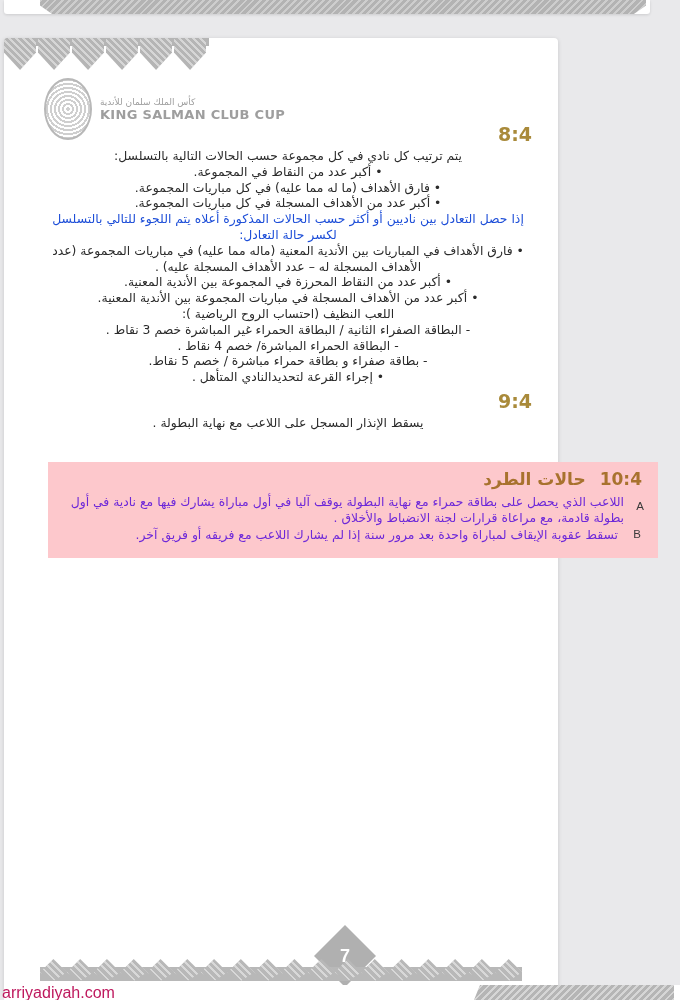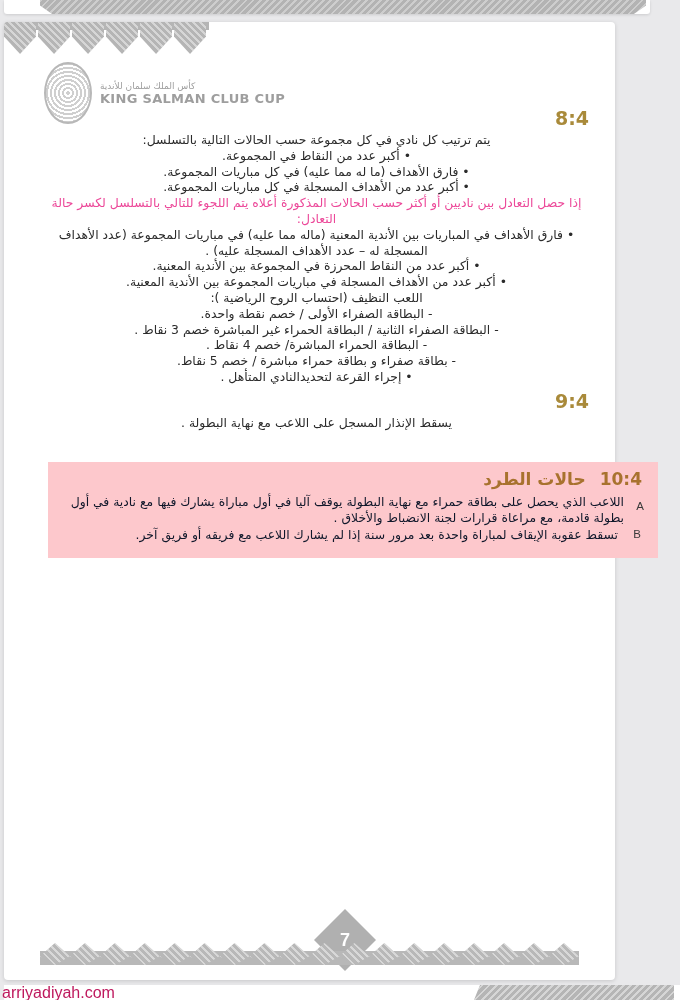--- a/index.html
+++ b/index.html
@@ -12,21 +12,21 @@
   }
   .prev-page .band {
     position: absolute; left: 36px; right: 4px; top: 0; height: 14px;
     background:
       repeating-linear-gradient(135deg, rgba(255,255,255,0.35) 0 2px, transparent 2px 5px),
       #b3b3b3;
     clip-path: polygon(0 0,100% 0,100% 40%,98% 100%,2% 100%,0 40%);
   }
 
   .page {
-    position: absolute; left: 4px; top: 22px; width: 611px; height: 958px;
+    position: absolute; left: 4px; top: 38px; width: 554px; height: 958px;
     background: #ffffff; border-radius: 4px;
     box-shadow: 0 1px 4px rgba(0,0,0,0.15);
     overflow: hidden;
   }
   .top-ornament {
     position: absolute; left: 0; top: 0; width: 205px; height: 30px;
     display: flex;
   }
   .diamond {
     width: 32px; height: 32px; flex: 0 0 auto; margin-right: 2px;
@@ -55,36 +55,36 @@
   .content {
     position: absolute; right: 26px; left: 40px; top: 82px;
     direction: rtl; text-align: right; color: #2b2b2b;
   }
   .sec-title {
     display: flex; align-items: baseline; gap: 14px;
     color: #a98a3a; font-weight: bold; font-size: 19px; line-height: 28px;
   }
   .sec-num { direction: ltr; }
   .p { font-size: 12.4px; line-height: 15.8px; text-align: center; }
-  .p.gold { color: #ec4899; }
+  .p.gold { color: #1d4ed8; }
   .p.bullet::before { content: "• "; }
   .p.dash::before { content: "- "; }
 
   .s8 { margin-top: 0; }
   .s9 { margin-top: 2px; }
 
   .red-box {
     position: absolute; left: 48px; width: 610px; top: 462px; height: 96px;
     background: #fdc8cc; direction: rtl; text-align: right;
     padding: 4px 12px 0 12px;
   }
   .red-box .sec-title { color: #a8722e; font-size: 17px; line-height: 26px; padding-right: 4px; }
   .red-item { display: flex; gap: 10px; margin-top: 2px; align-items: flex-start; }
   .red-item .letter { font-size: 11.5px; color: #3a3a3a; width: 18px; text-align: center; padding-top: 6px; font-family: "Liberation Sans", sans-serif; }
-  .red-item .txt { font-size: 12.4px; line-height: 15.5px; color: #0f172a; }
+  .red-item .txt { font-size: 12.4px; line-height: 15.5px; color: #6d28d9; }
 
   .page-num-wrap {
     position: absolute; left: 310px; top: 887px; width: 62px; height: 62px;
   }
   .page-num-diamond {
     position: absolute; left: 0; top: 0; width: 62px; height: 62px;
     background: #b0b0b0; clip-path: polygon(50% 0,100% 50%,50% 100%,0 50%);
   }
   .page-num {
     position: absolute; left: 0; top: 0; width: 62px; height: 62px;
@@ -151,21 +151,20 @@
     </div>
     <div class="p">يتم ترتيب كل نادي في كل مجموعة حسب الحالات التالية بالتسلسل:</div>
     <div class="p bullet">أكبر عدد من النقاط في المجموعة.</div>
     <div class="p bullet">فارق الأهداف (ما له مما عليه) في كل مباريات المجموعة.</div>
     <div class="p bullet">أكبر عدد من الأهداف المسجلة في كل مباريات المجموعة.</div>
     <div class="p gold">إذا حصل التعادل بين ناديين أو أكثر حسب الحالات المذكورة أعلاه يتم اللجوء للتالي بالتسلسل لكسر حالة التعادل:</div>
     <div class="p bullet">فارق الأهداف في المباريات بين الأندية المعنية (ماله مما عليه) في مباريات المجموعة (عدد الأهداف المسجلة له – عدد الأهداف المسجلة عليه) .</div>
     <div class="p bullet">أكبر عدد من النقاط المحرزة في المجموعة بين الأندية المعنية.</div>
     <div class="p bullet">أكبر عدد من الأهداف المسجلة في مباريات المجموعة بين الأندية المعنية.</div>
     <div class="p">اللعب النظيف (احتساب الروح الرياضية ):</div>
-    <div class="p dash">البطاقة الصفراء الأولى /  خصم نقطة واحدة.</div>
     <div class="p dash">البطاقة الصفراء الثانية / البطاقة الحمراء غير المباشرة خصم 3 نقاط .</div>
     <div class="p dash">البطاقة الحمراء المباشرة/  خصم 4 نقاط .</div>
     <div class="p dash">بطاقة صفراء و بطاقة حمراء مباشرة / خصم 5 نقاط.</div>
     <div class="p bullet">إجراء القرعة لتحديدالنادي المتأهل .</div>
 
     <div class="sec-title s9">
       <span class="sec-num">9:4</span>
     </div>
     <div class="p">يسقط الإنذار المسجل على اللاعب مع نهاية البطولة .</div>
   </div>

